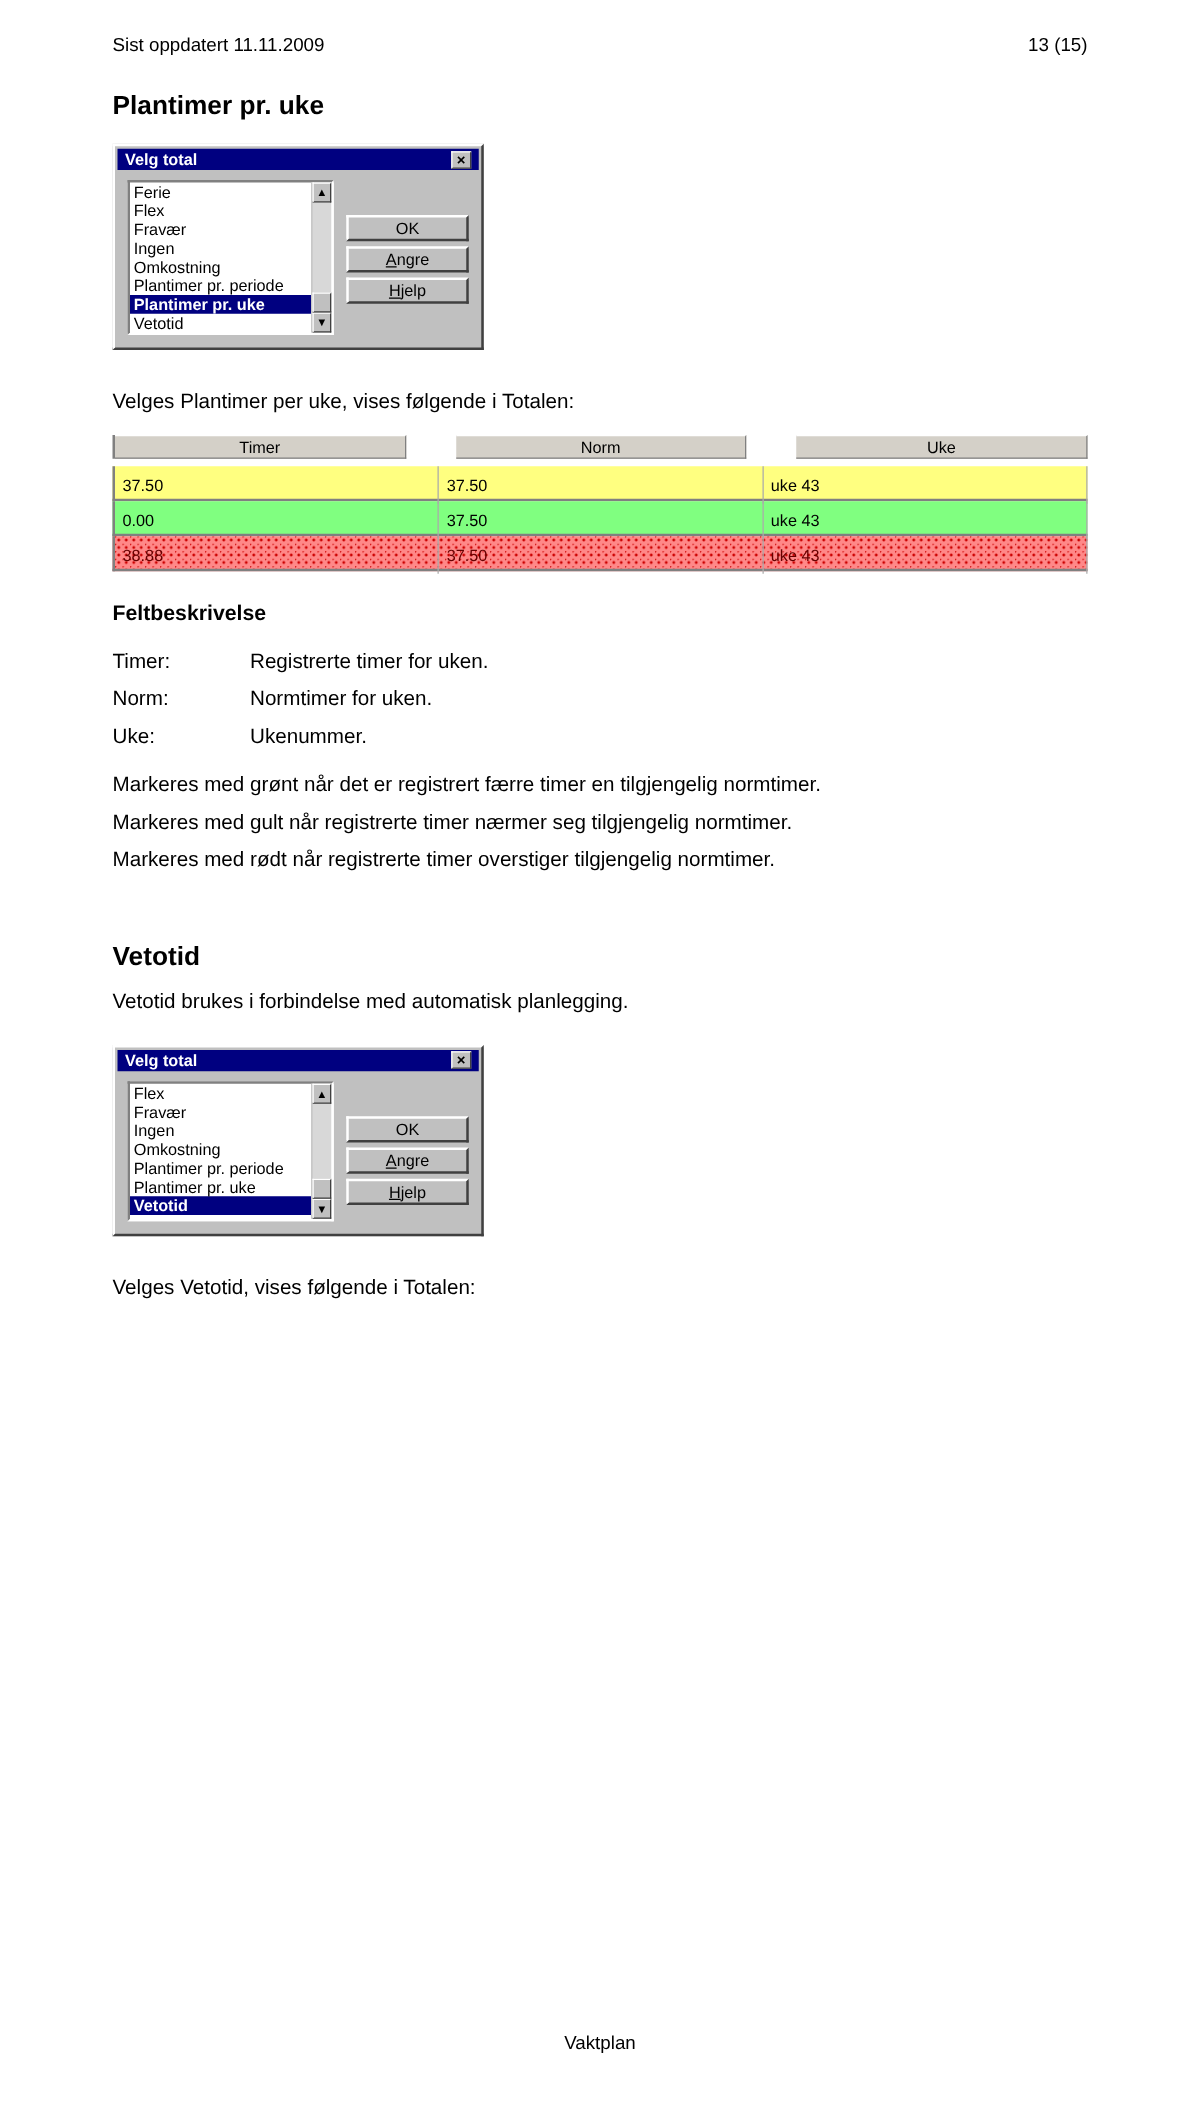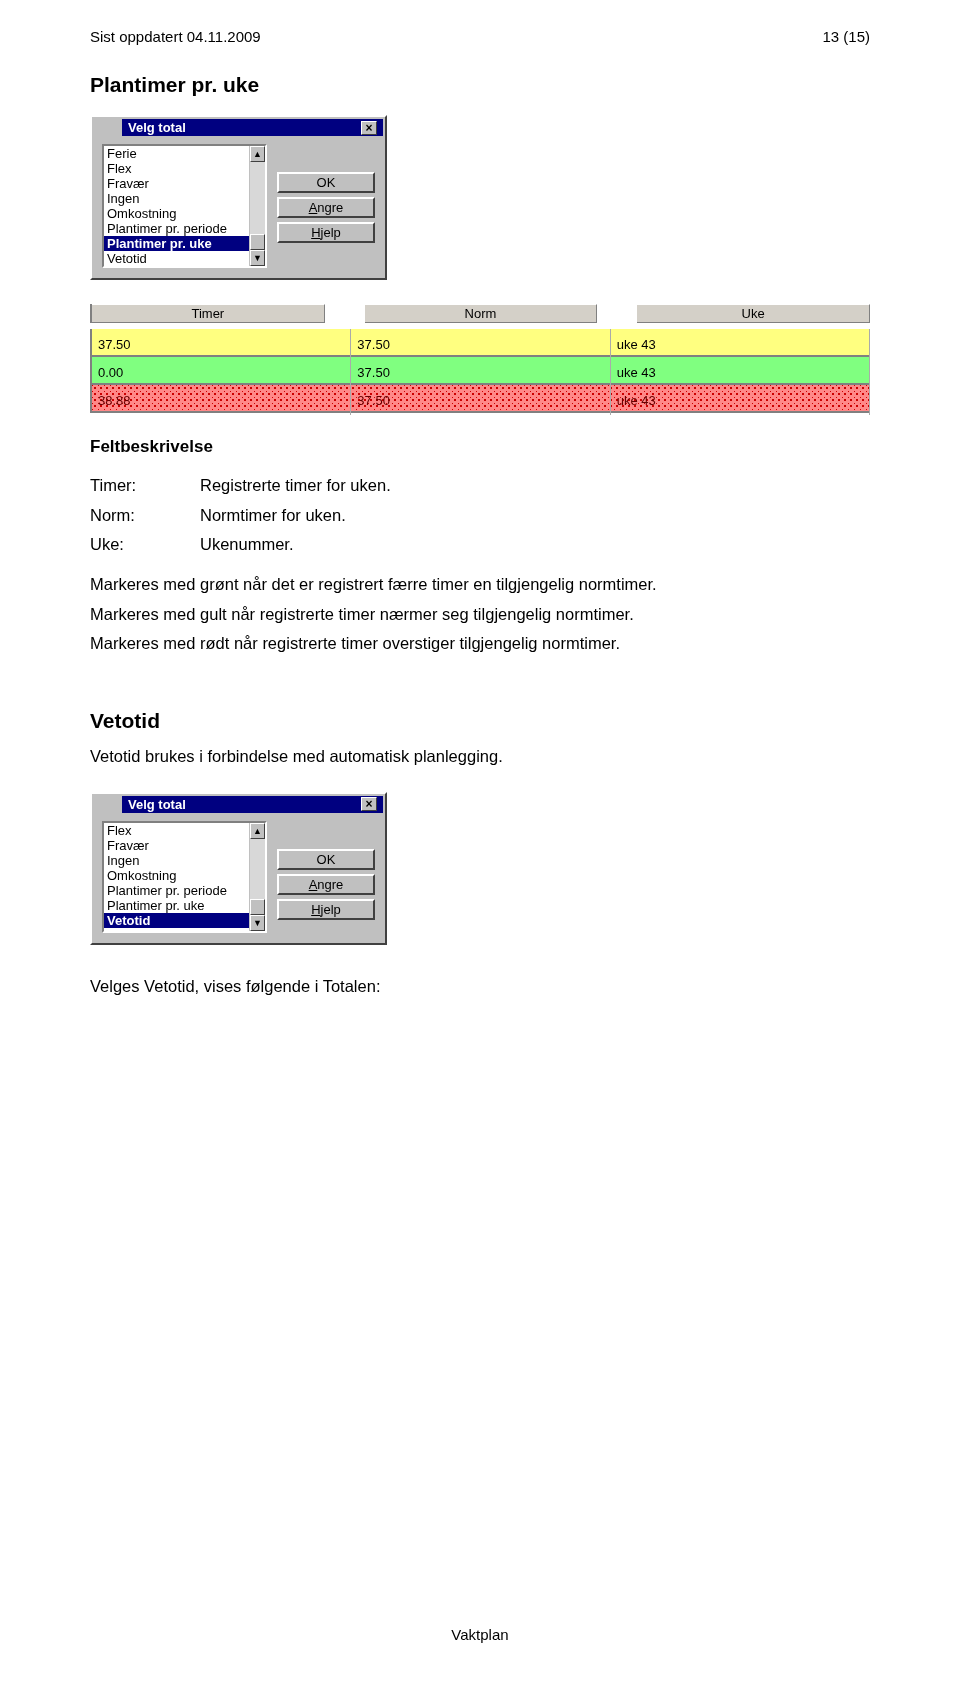--- a/index.html
+++ b/index.html
@@ -40,21 +40,20 @@
     margin: 8px 0 18px 0;
   }
   .dialog-title {
     background: #000080;
     color: #fff;
     font-weight: bold;
     padding: 1px 6px;
     display: flex;
     justify-content: space-between;
     align-items: center;
-    margin-left: 28px;
   }
   .dialog-close {
     background: #c0c0c0;
     color: #000;
     width: 16px;
     height: 14px;
     text-align: center;
     font-size: 12px;
     line-height: 12px;
     font-weight: bold;
@@ -209,21 +208,21 @@
     background-size: 6px 6px;
     color: #400;
   }
   .row-red .colorcell { color: #660000; }
 </style>
 </head>
 <body>
 
 <div class="page">
   <div class="header-row">
-    <span>Sist oppdatert 04.11.2009</span>
+    <span>Sist oppdatert 11.11.2009</span>
     <span>13 (15)</span>
   </div>
 
   <div class="section-title">Plantimer pr. uke</div>
 
   
   <div class="dialog">
     <div class="dialog-title">
       <span>Velg total</span>
       <span class="dialog-close">×</span>
@@ -249,20 +248,21 @@
         </div>
       </div>
       <div class="btncol">
         <div class="btn3d"><span>OK</span></div>
         <div class="btn3d"><u>A</u><span>ngre</span></div>
         <div class="btn3d"><u>H</u><span>jelp</span></div>
       </div>
     </div>
   </div>
 
+  <div class="para">Velges Plantimer per uke, vises følgende i Totalen:</div>
 
   
   <div class="tblwrap">
     <div class="headerrow">
       <div class="hdcell">Timer</div>
       <div class="hdcell">Norm</div>
       <div class="hdcell">Uke</div>
     </div>
     <div class="colorrow row-yellow first">
       <div class="colorcell">37.50</div>

